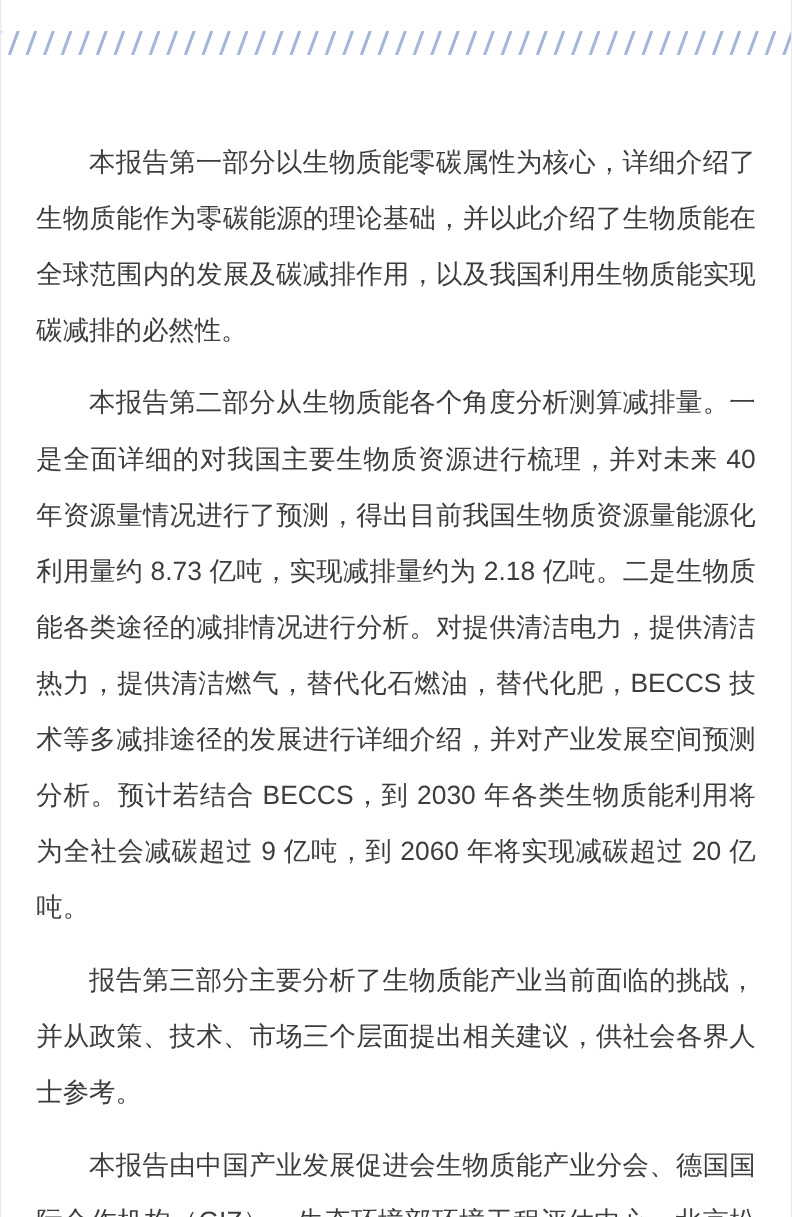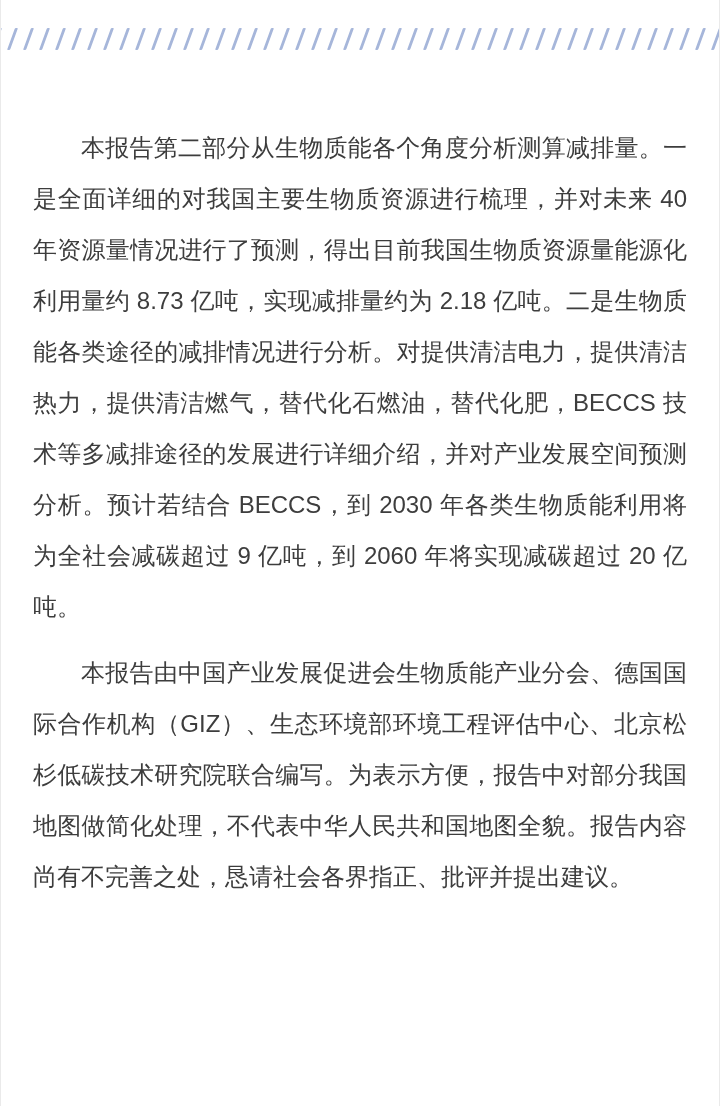--- a/index.html
+++ b/index.html
@@ -97,16 +97,18 @@
       <div class="slash"></div>
       <div class="slash"></div>
       <div class="slash"></div>
       <div class="slash"></div>
       <div class="slash"></div>
       <div class="slash"></div>
       <div class="slash"></div>
       <div class="slash"></div>
     </div>
   <div class="content">
+    <p class="para">本报告第一部分以生物质能零碳属性为核心，详细介绍了生物质能作为零碳能源的理论基础，并以此介绍了生物质能在全球范围内的发展及碳减排作用，以及我国利用生物质能实现碳减排的必然性。</p>
     <p class="para">本报告第二部分从生物质能各个角度分析测算减排量。一是全面详细的对我国主要生物质资源进行梳理，并对未来 40 年资源量情况进行了预测，得出目前我国生物质资源量能源化利用量约 8.73 亿吨，实现减排量约为 2.18 亿吨。二是生物质能各类途径的减排情况进行分析。对提供清洁电力，提供清洁热力，提供清洁燃气，替代化石燃油，替代化肥，BECCS 技术等多减排途径的发展进行详细介绍，并对产业发展空间预测分析。预计若结合 BECCS，到 2030 年各类生物质能利用将为全社会减碳超过 9 亿吨，到 2060 年将实现减碳超过 20 亿吨。</p>
+    <p class="para">报告第三部分主要分析了生物质能产业当前面临的挑战，并从政策、技术、市场三个层面提出相关建议，供社会各界人士参考。</p>
     <p class="para">本报告由中国产业发展促进会生物质能产业分会、德国国际合作机构（GIZ）、生态环境部环境工程评估中心、北京松杉低碳技术研究院联合编写。为表示方便，报告中对部分我国地图做简化处理，不代表中华人民共和国地图全貌。报告内容尚有不完善之处，恳请社会各界指正、批评并提出建议。</p>
   </div>
 </div>
 
 </body></html>

